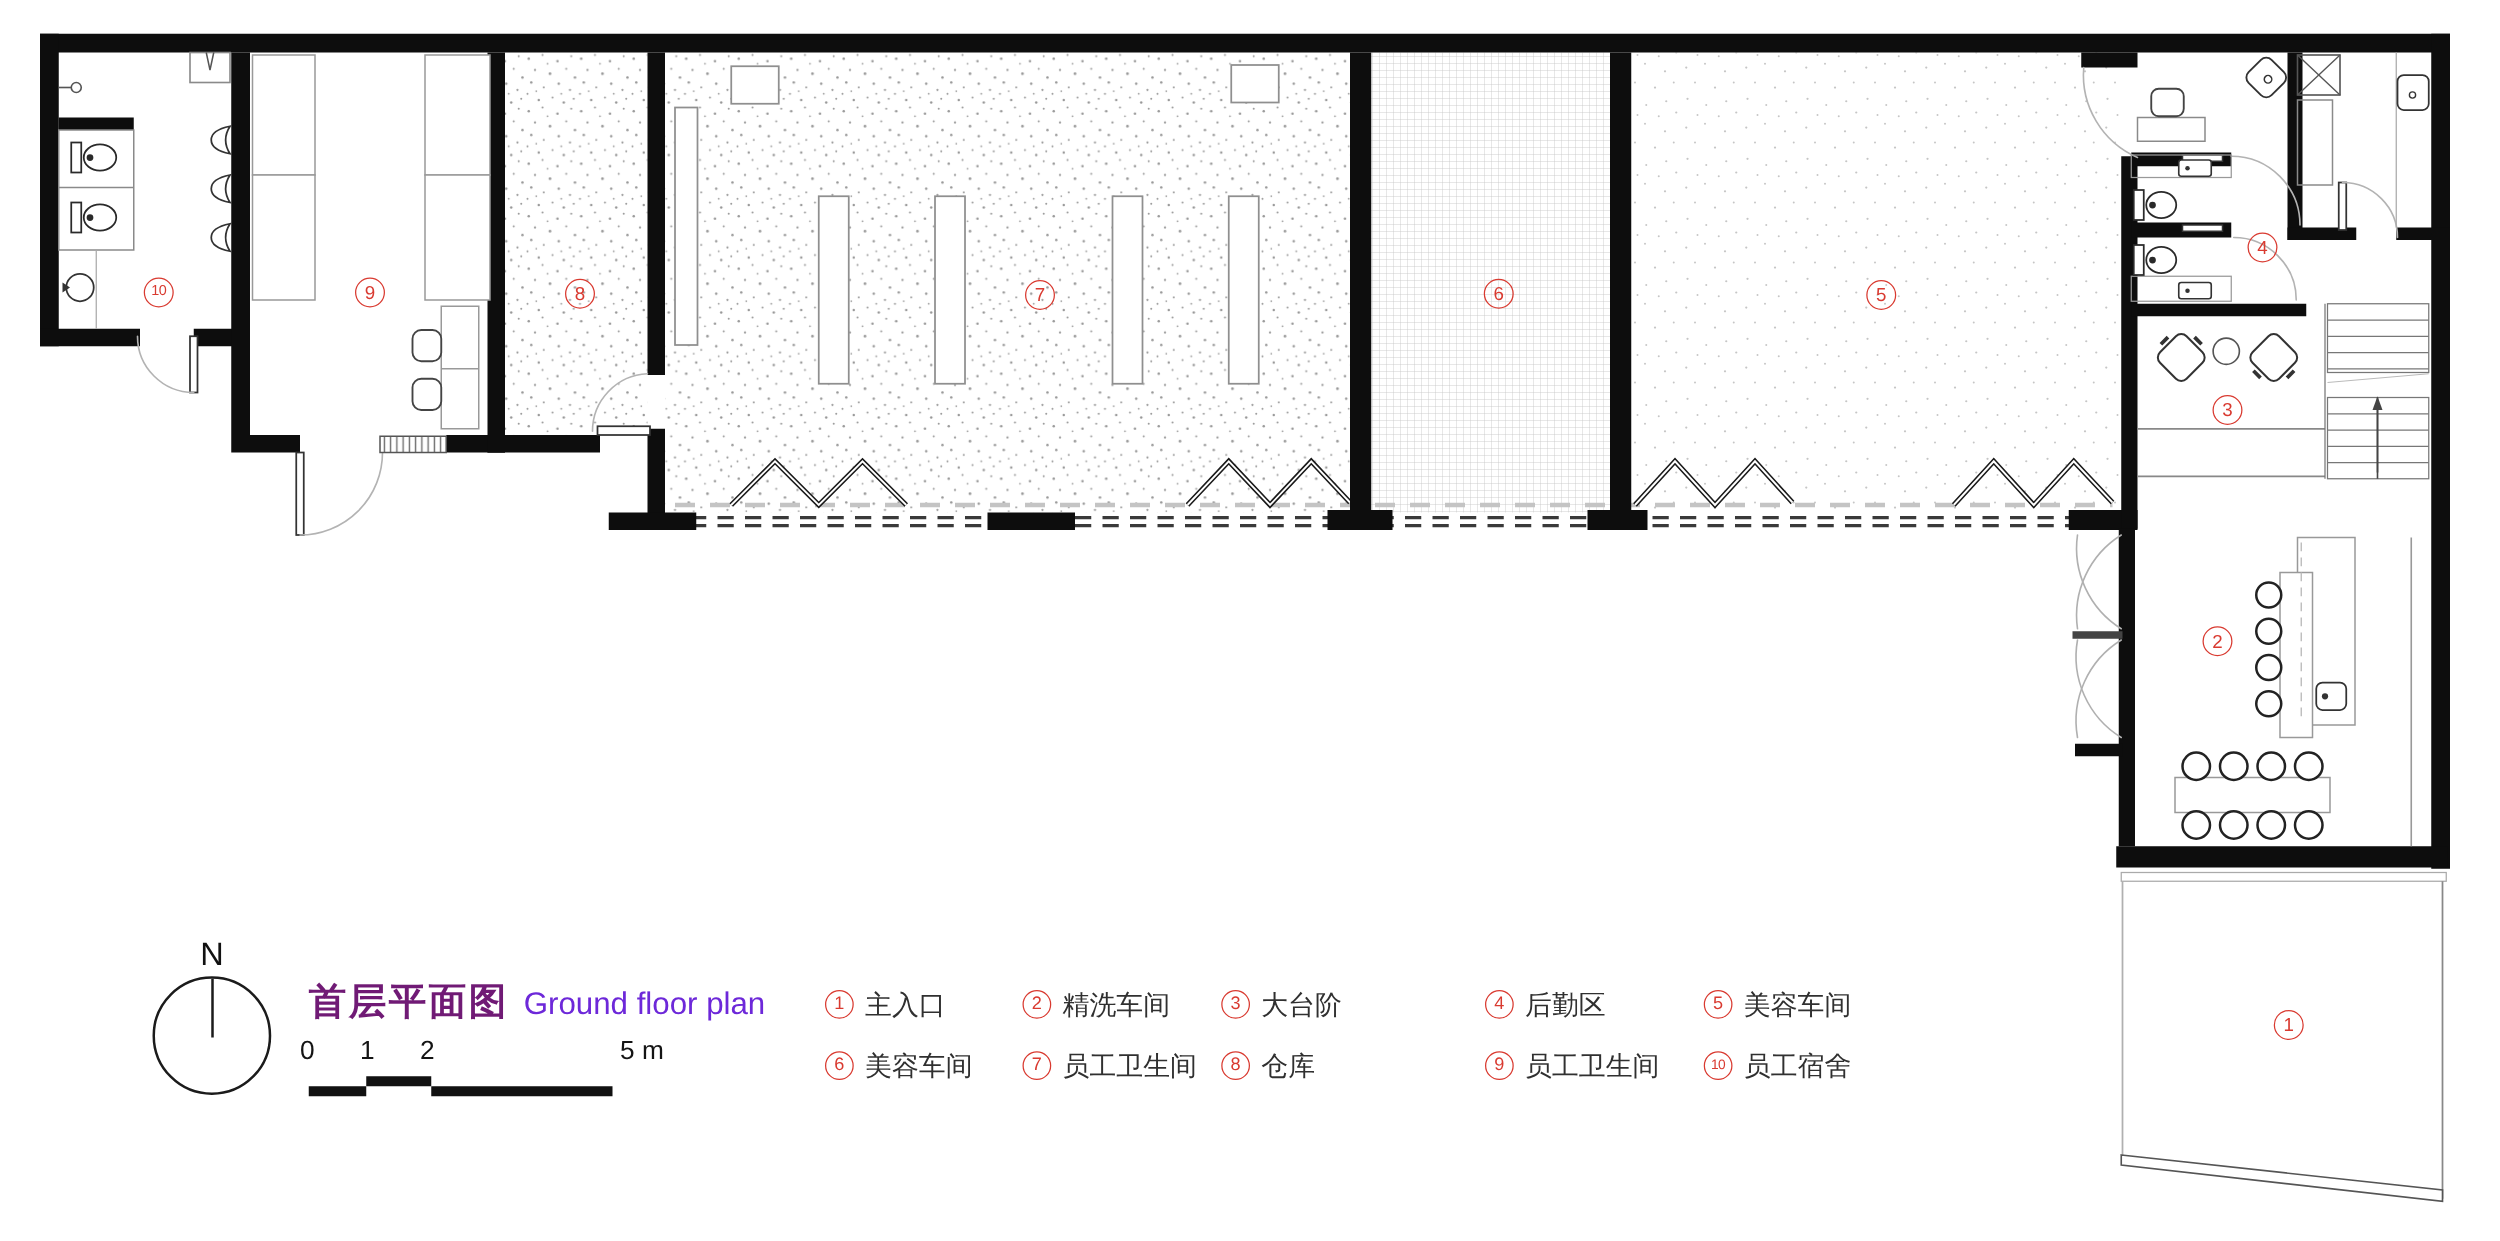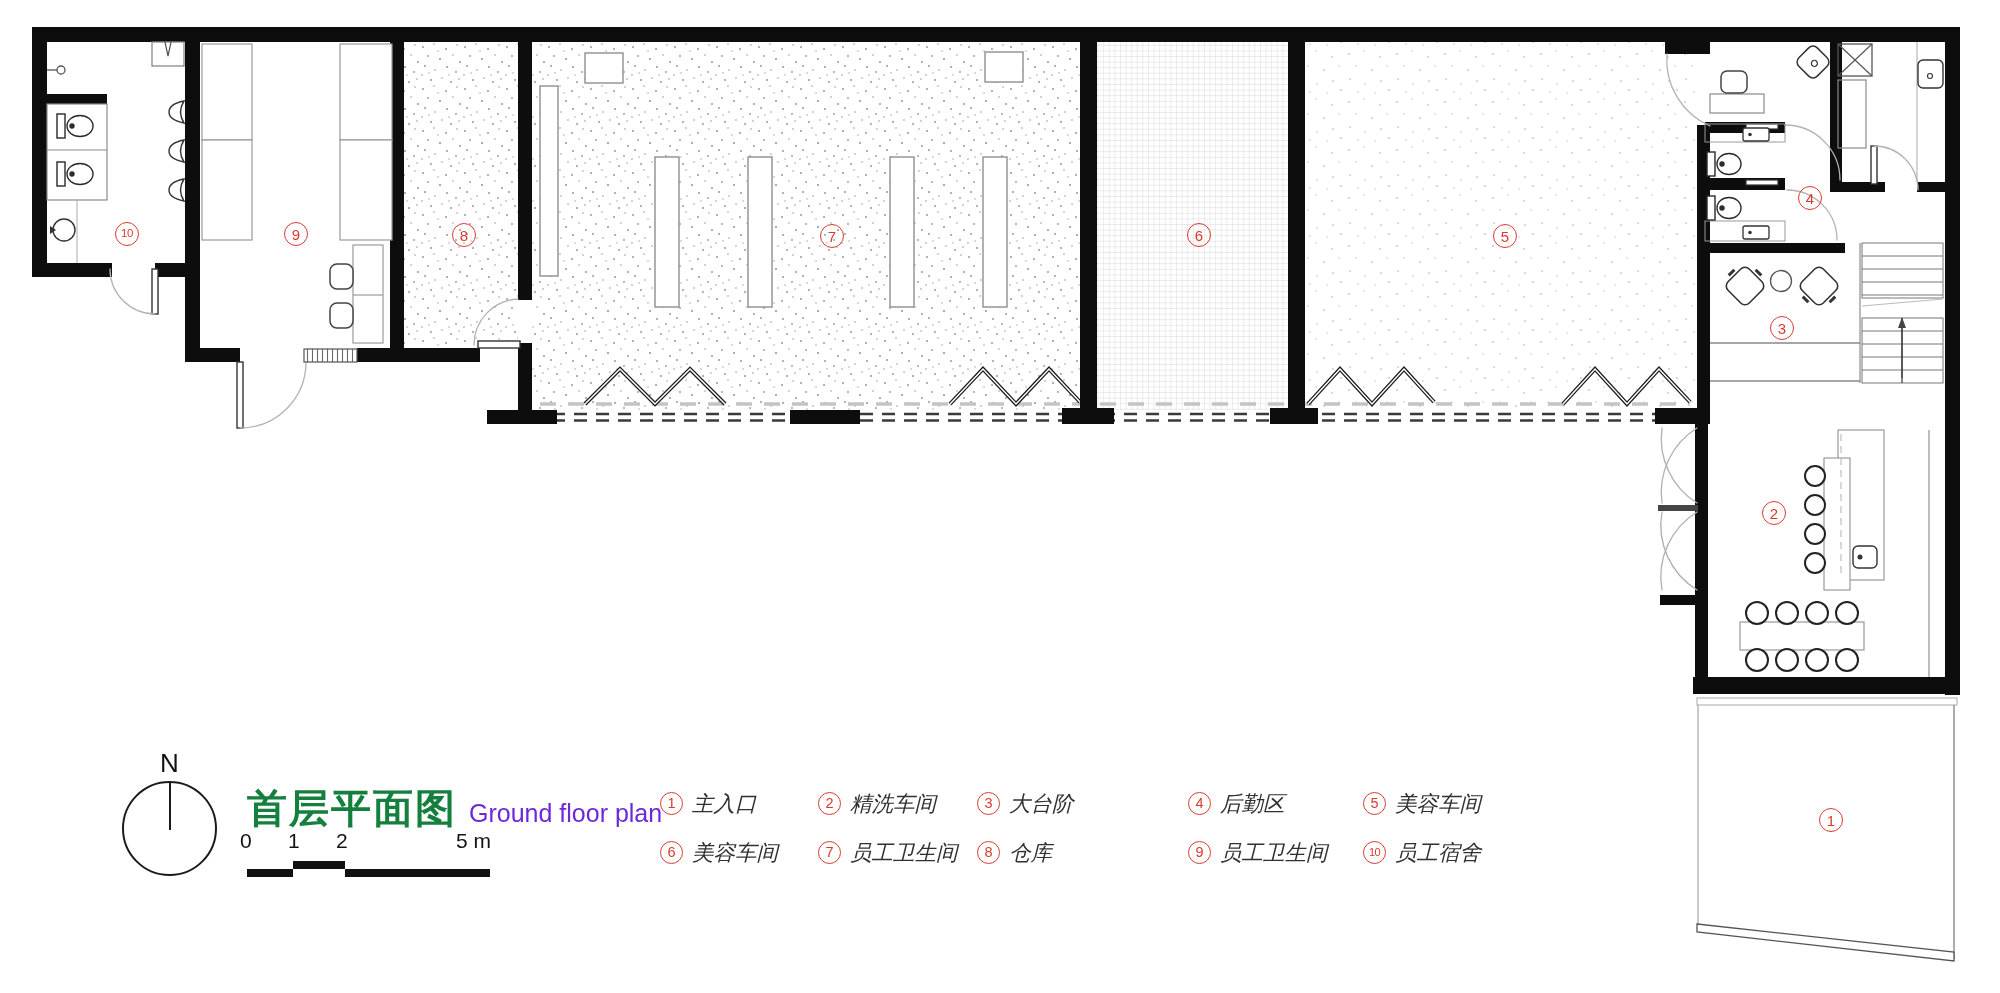--- a/index.html
+++ b/index.html
@@ -10,33 +10,33 @@
   .room-marker{position:absolute;width:24px;height:24px;border:1.8px solid #d93a30;border-radius:50%;
     color:#d93a30;display:flex;align-items:center;justify-content:center;font-size:15px;line-height:1;
     transform:translate(-50%,-50%);background:rgba(255,255,255,0.0);box-sizing:border-box;}
   .room-marker.two{font-size:11.5px;letter-spacing:-0.5px;}
   
   .compass{position:absolute;left:122px;top:781px;width:95px;height:95px;border:2.5px solid #1b1b1b;
     border-radius:50%;box-sizing:border-box;}
   .compass .needle{position:absolute;left:50%;top:0;width:2px;height:47px;background:#1b1b1b;transform:translateX(-1px);}
   .north-label{position:absolute;left:122px;top:748px;width:95px;text-align:center;font-size:26px;color:#111;}
   .title-row{position:absolute;left:247px;top:781px;white-space:nowrap;}
-  .title-cn{font-size:40px;font-weight:bold;color:#15803d;letter-spacing:2px;}
+  .title-cn{font-size:30px;font-weight:bold;color:#701a75;letter-spacing:2px;}
   .title-en{font-size:25px;color:#6d28d9;margin-left:12px;}
   .scale-tick{position:absolute;top:829px;font-size:21px;color:#141414;}
-  .scale-tick.t0{left:240px;} .scale-tick.t1{left:288px;} .scale-tick.t2{left:336px;} .scale-tick.t3{left:456px;}
+  .scale-tick.t0{left:240px;} .scale-tick.t1{left:288px;} .scale-tick.t2{left:336px;} .scale-tick.t3{left:496px;}
   .scale-seg{position:absolute;background:#111;height:8px;}
   .scale-seg.s1{left:247px;top:869px;width:46px;}
   .scale-seg.s2{left:293px;top:861px;width:52px;}
   .scale-seg.s3{left:345px;top:869px;width:145px;}
   .legend-item{position:absolute;display:flex;align-items:center;gap:9px;height:26px;}
   .cnum{display:inline-flex;width:23px;height:23px;border:1.7px solid #d93a30;border-radius:50%;
     color:#d93a30;align-items:center;justify-content:center;font-size:14.5px;line-height:1;box-sizing:border-box;flex:0 0 auto;}
   .cnum.two{font-size:11px;letter-spacing:-0.5px;}
-  .clabel{font-size:21.5px;color:#303030;white-space:nowrap;font-style:italic;}
+  .clabel{font-size:21.5px;color:#303030;white-space:nowrap;}
 </style>
 </head>
 <body>
 
 <div class="stage">
 
 <svg width="2000" height="993" viewBox="0 0 2000 993">
   <defs>
     <pattern id="spk" width="42" height="42" patternUnits="userSpaceOnUse">
       <g fill="#989898">

